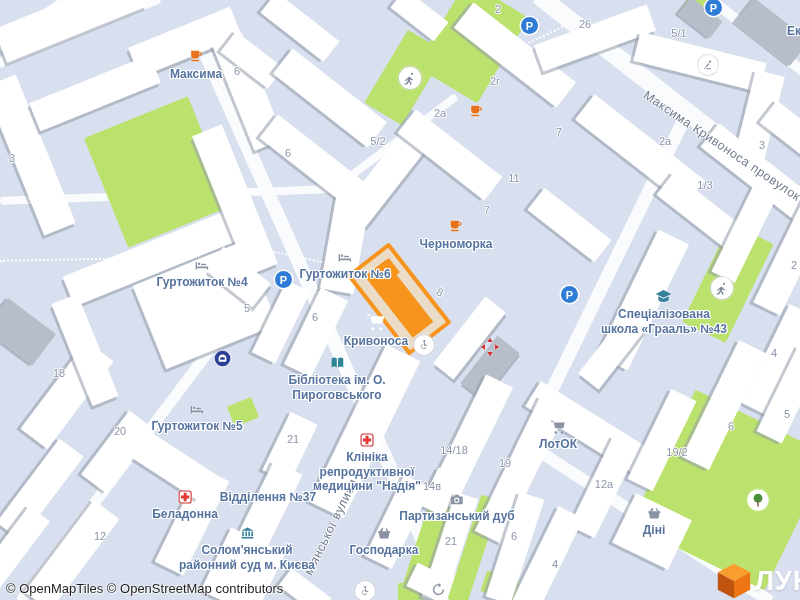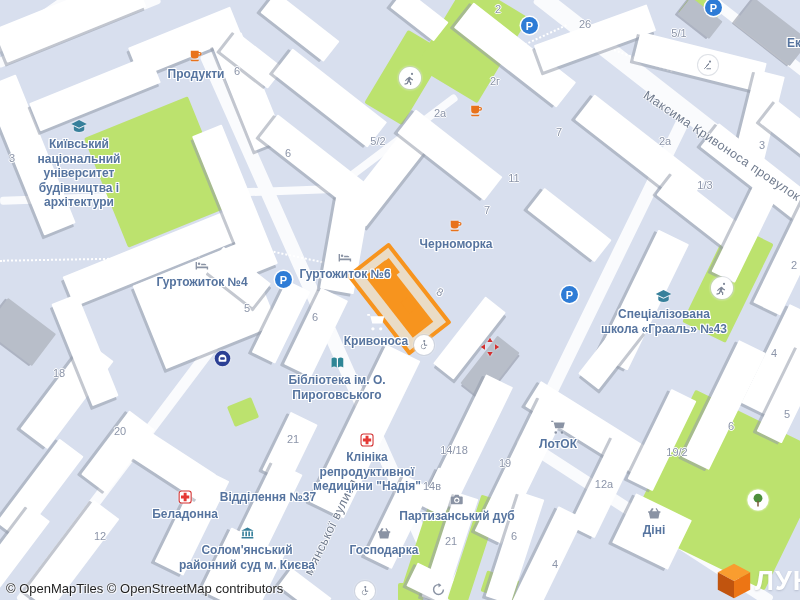--- a/index.html
+++ b/index.html
@@ -284,33 +284,21 @@
         <use href="#s-rec"></use>
       </svg>
     </span>
 
   <div class="poi" style="left:196px;top:48px">
     <span class="mico" style="position:static">
         <svg width="17" height="17">
           <use href="#s-cup"></use>
         </svg>
       </span>
-    <span class="lbl">Продукти</span>
-  </div>
-  <div class="poi" style="left:79px;top:118px">
-    <span class="mico" style="position:static;color:#37809B">
-        <svg width="17" height="17">
-          <use href="#s-cap"></use>
-        </svg>
-      </span>
-    <span class="lbl">Київський
-національний
-університет
-будівництва і
-архітектури</span>
+    <span class="lbl">Максима</span>
   </div>
   <div class="poi" style="left:202px;top:258px">
     <span class="mico" style="position:static;color:#8A93A4">
         <svg width="15" height="15">
           <use href="#s-bed"></use>
         </svg>
       </span>
     <span class="lbl">Гуртожиток №4</span>
   </div>
   <div class="poi" style="left:345px;top:250px">
@@ -348,20 +336,28 @@
   </div>
   <div class="poi" style="left:337px;top:355px">
     <span class="mico" style="position:static;color:#2F8696">
         <svg width="16" height="16">
           <use href="#s-book"></use>
         </svg>
       </span>
     <span class="lbl">Бібліотека ім. О.
 Пироговського</span>
   </div>
+  <div class="poi" style="left:197px;top:402px">
+    <span class="mico" style="position:static;color:#8A93A4">
+        <svg width="15" height="15">
+          <use href="#s-bed"></use>
+        </svg>
+      </span>
+    <span class="lbl">Гуртожиток №5</span>
+  </div>
   <div class="poi" style="left:367px;top:432px">
     <span class="mico" style="position:static">
         <svg width="16" height="16">
           <use href="#s-crossbox"></use>
         </svg>
       </span>
     <span class="lbl">Клініка
 репродуктивної
 медицини "Надія"</span>
   </div>
@@ -410,21 +406,21 @@
     <span class="lbl">ЛотОК</span>
   </div>
   <div class="poi" style="left:654px;top:506px">
     <span class="mico" style="position:static;color:#8A93A4">
         <svg width="15" height="15">
           <use href="#s-basket"></use>
         </svg>
       </span>
     <span class="lbl">Діні</span>
   </div>
-  <div class="poi" style="left:794px;top:36px">
+  <div class="poi" style="left:794px;top:24px">
     <span class="lbl">Ек</span>
   </div>
 
   <span class="num" style="left:12px;top:158px">3</span>
   <span class="num" style="left:237px;top:71px">6</span>
   <span class="num" style="left:288px;top:153px">6</span>
   <span class="num" style="left:378px;top:141px">5/2</span>
   <span class="num" style="left:440px;top:113px">2а</span>
   <span class="num" style="left:495px;top:81px">2г</span>
   <span class="num" style="left:585px;top:24px">26</span>

